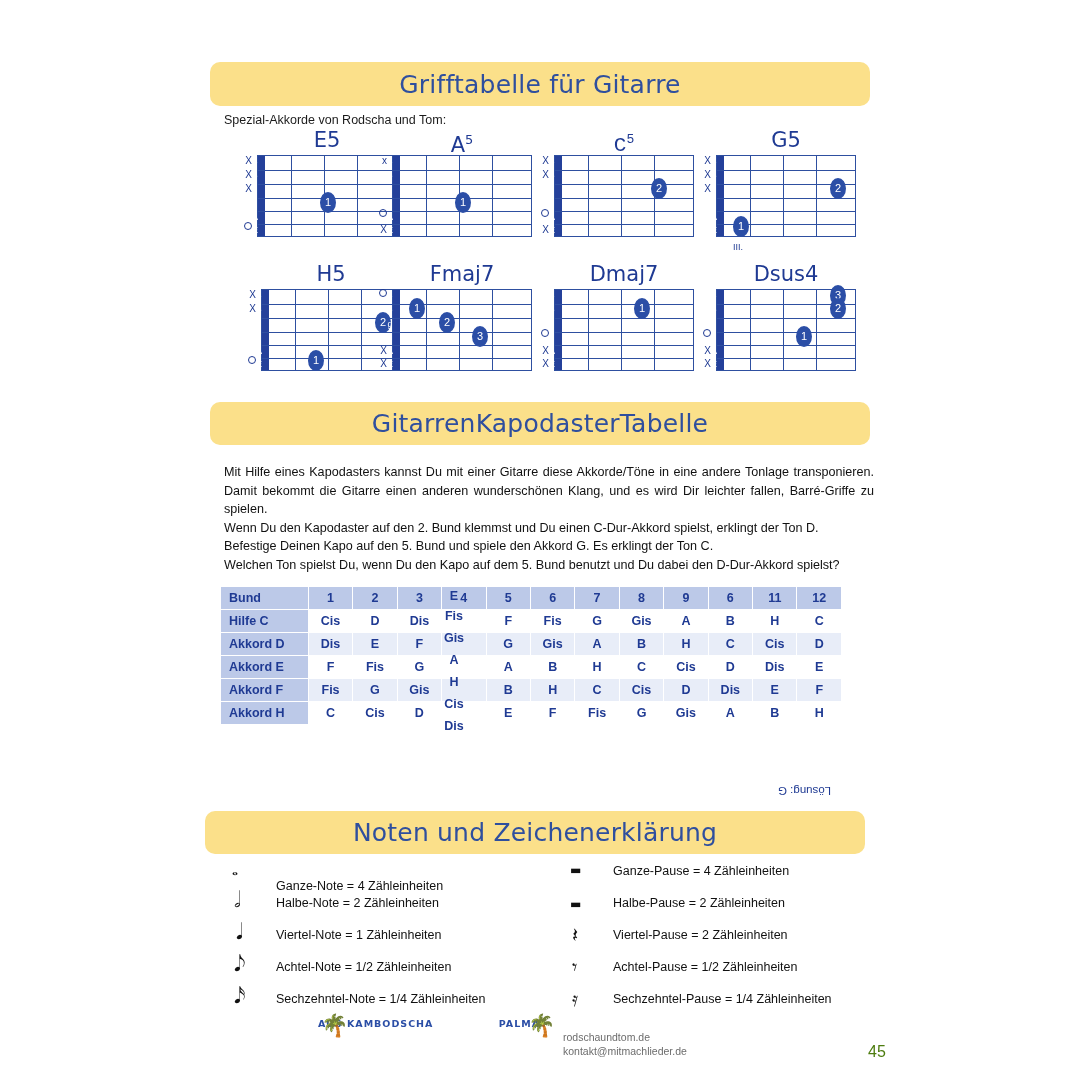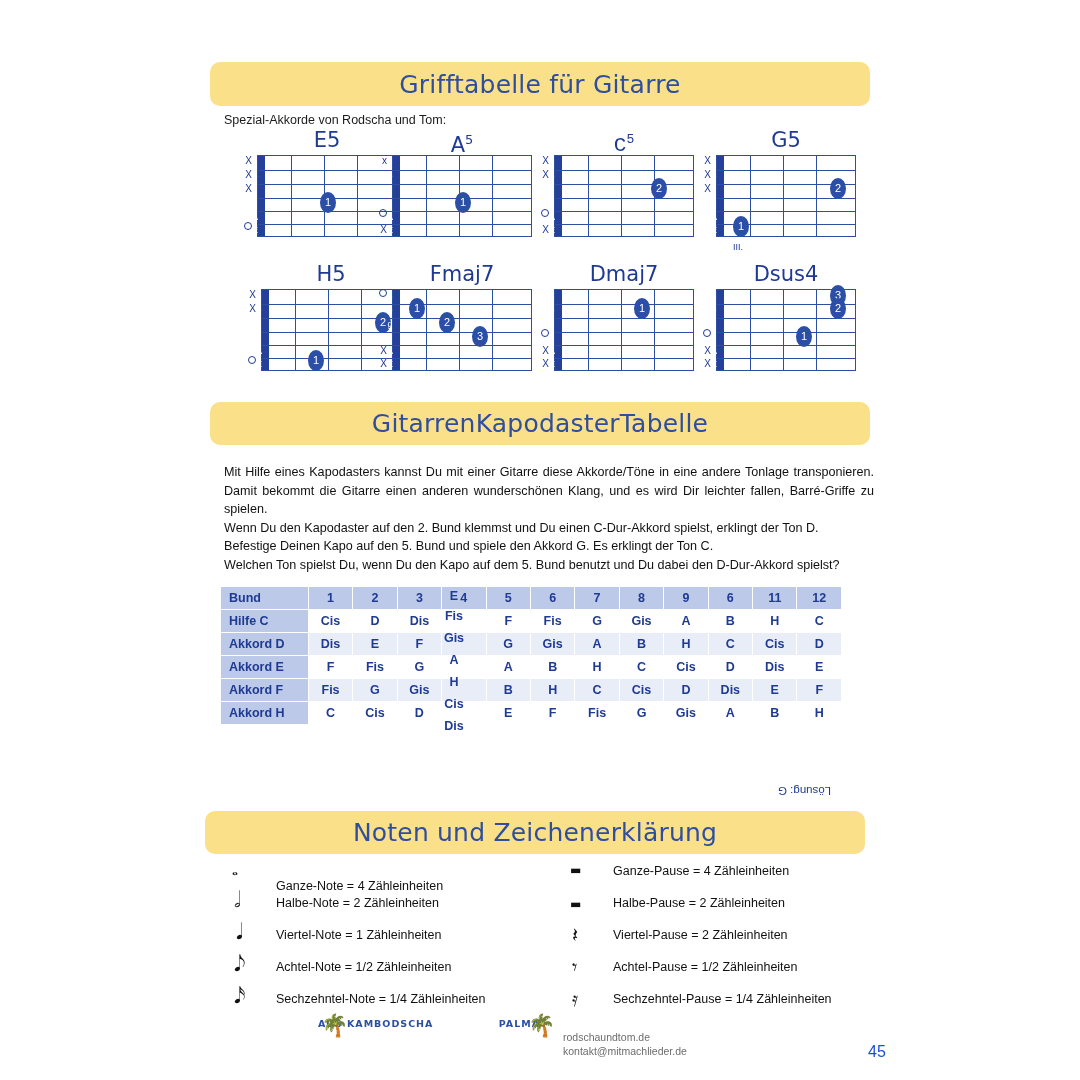--- a/index.html
+++ b/index.html
@@ -236,21 +236,21 @@
   .contact {
     position: absolute;
     font-size: 10.5px;
     color: #6c6c6c;
     line-height: 14px;
     font-family: "Liberation Sans", sans-serif;
   }
   .pagenum {
     position: absolute;
     font-size: 16px;
-    color: #1d4ed8;
+    color: #4d7c0f;
     font-family: "Liberation Sans", sans-serif;
   }
   .palm {
     position: absolute;
     color: #2b4ea6;
     font-size: 22px;
   }
 </style>
 </head>
 <body>

